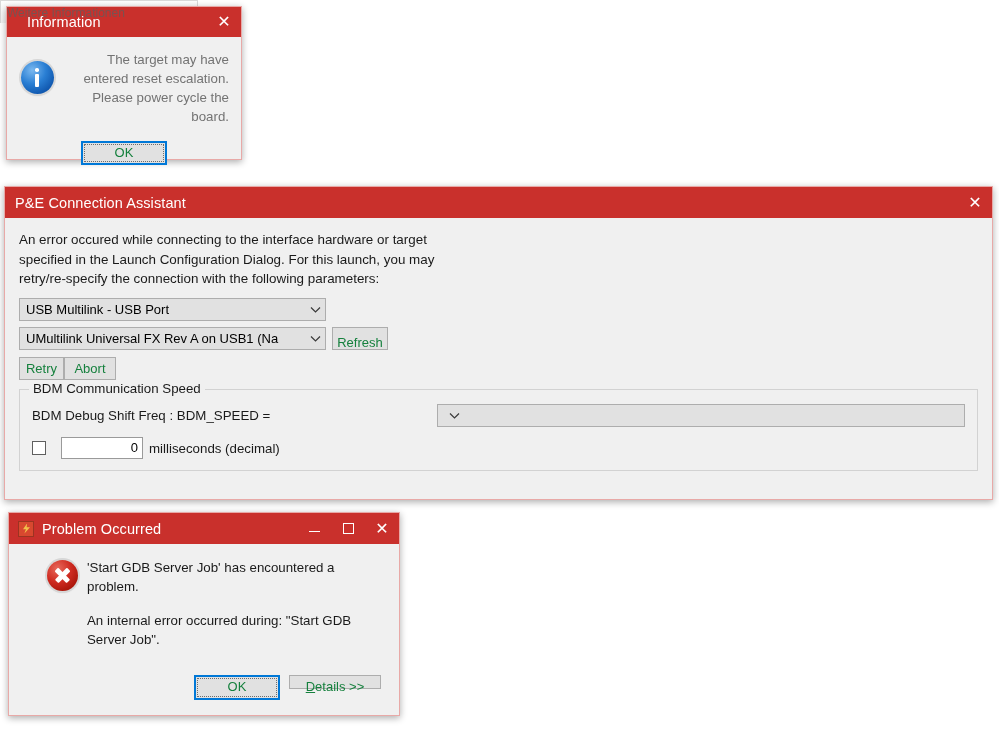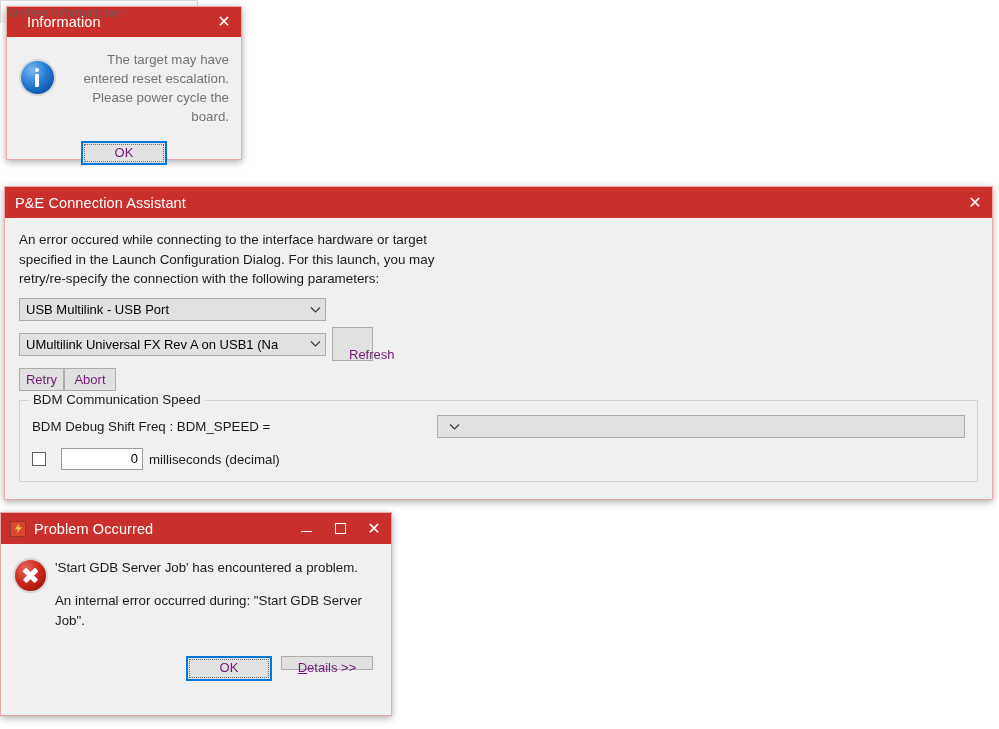--- a/index.html
+++ b/index.html
@@ -134,21 +134,21 @@
   .info-btnrow {
     display: flex;
     justify-content: center;
     margin-top: 14px;
   }
 
   
   .btn {
     background: #e1e1e1;
     border: 1px solid #adadad;
-    color: #701a75;
+    color: #15803d;
     font-size: 13px;
     font-family: "Liberation Sans", sans-serif;
     padding: 2px 10px;
     box-sizing: border-box;
     text-align: center;
     white-space: nowrap;
     line-height: 1.45;
   }
   .btn.focused {
     border: 1px solid #0078d7;
@@ -234,21 +234,21 @@
     display: flex;
     align-items: center;
     justify-content: center;
     color: #3a3a3a;
   }
   .chev svg { display:block; }
 
   .combo-iface { width: 307px; margin-bottom: 6px; }
   .row-port { display: flex; align-items: center; gap: 6px; margin-bottom: 7px; }
   .combo-port { width: 307px; }
-  .btn-refresh { height: 23px; width: 41px; padding: 16px; line-height: 21px; }
+  .btn-refresh { height: 23px; width: 56px; padding: 4px; line-height: 21px; }
   .row-actions { display: flex; margin-bottom: 9px; }
   .btn-retry { height: 23px; width: 45px; padding: 0; line-height: 21px; }
   .btn-abort { height: 23px; width: 52px; padding: 0; line-height: 21px; }
 
   
   .groupbox {
     border: 1px solid #d2d2d2;
     margin-top: 4px;
     padding: 0 12px 12px 12px;
     position: relative;
@@ -306,21 +306,21 @@
   }
   .units-label {
     font-size: 13.3px;
     color: #1a1a1a;
     margin-left: 6px;
     white-space: nowrap;
   }
 
   
   #problem-dialog {
-    left: 0;
+    left: 8px;
     top: 512px;
     width: 392px;
     height: 204px;
     border: 1px solid #e8a9a7;
     background: #f0f0f0;
   }
   #problem-dialog .titlebar {
     height: 31px;
     padding-left: 9px;
   }
@@ -341,20 +341,21 @@
     content: "";
     position: absolute;
     left: 4px; top: 2px;
     width: 7px; height: 10px;
     background: #f2c14b;
     clip-path: polygon(58% 0%, 0% 58%, 42% 58%, 20% 100%, 100% 38%, 52% 38%);
   }
   .prob-row {
     display: flex;
     padding: 14px 16px 0 14px;
+    margin-left: 24px;
   }
   .prob-icon {
     flex: 0 0 40px;
     padding-top: 2px;
   }
   .icon-error-circle {
     width: 31px; height: 31px;
     border-radius: 50%;
     background: radial-gradient(circle at 34% 28%, #e86a5c 0%, #cf2b21 44%, #a81409 80%, #8b0f06 100%);
     box-shadow: 0 0 0 2px #d7d7d7, 0 1px 2px rgba(0,0,0,0.35);

